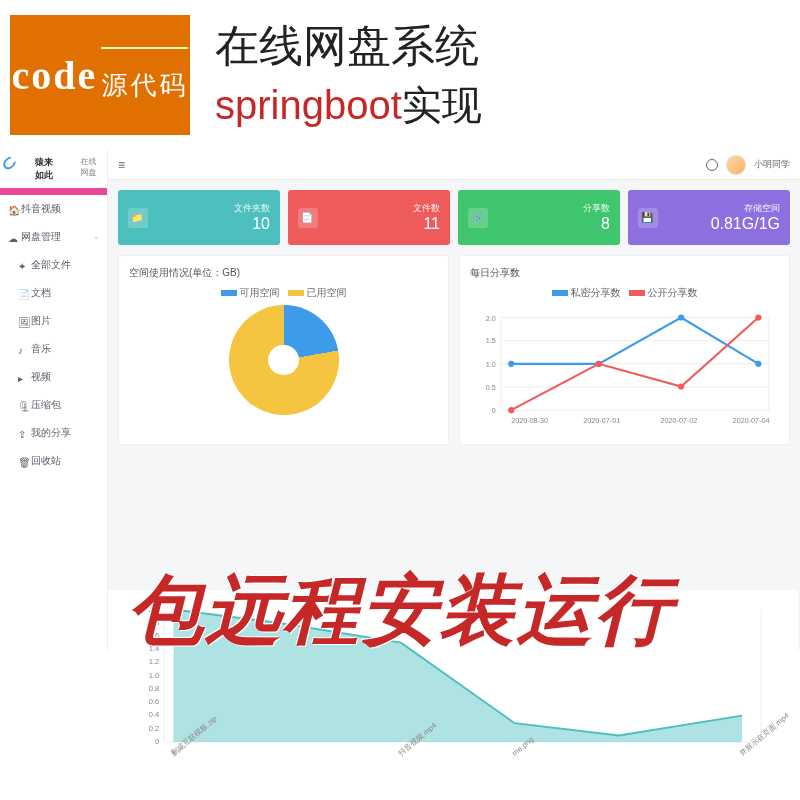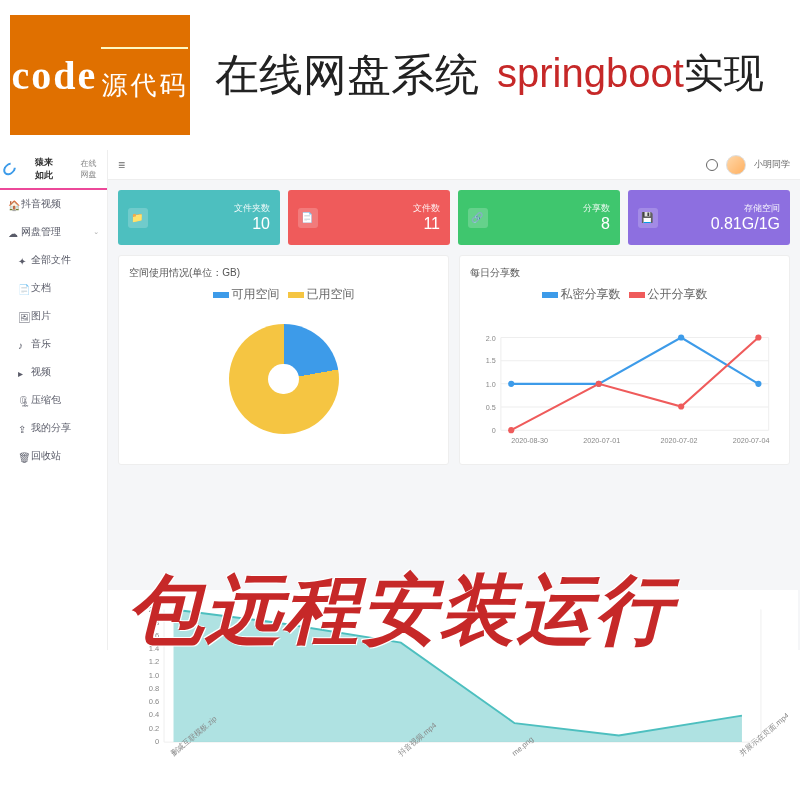--- a/index.html
+++ b/index.html
@@ -2,29 +2,29 @@
 <html><head>
 <meta charset="utf-8">
 <style>
 *{margin:0;padding:0;box-sizing:border-box;font-family:"Microsoft YaHei",Arial,sans-serif}
 body{background:#fff;width:800px;height:800px;overflow:hidden}
 
 .promo{display:flex;height:150px;background:#fff;align-items:center;gap:25px;padding:0 10px}
 .code-badge{background:#e07000;color:#fff;width:180px;height:120px;display:flex;flex-direction:row;align-items:center;justify-content:center;gap:4px}
 .code-word{font-family:Georgia,serif;font-size:40px;font-weight:bold;letter-spacing:2px}
 .code-sub{font-size:26px;letter-spacing:3px;border-top:2px solid #fef9c3;padding-top:19px}
-.promo-text{display:flex;gap:18px}
+.promo-text{display:flex;flex-direction:column;gap:2px}
 .promo-line1{font-size:44px;color:#222}
 .promo-line2{font-size:40px}
 .promo-line2 .red{color:#c62828}
 .promo-line2 .black{color:#222}
 
 .dashboard{display:flex;height:500px;font-size:10px;background:#f5f6f8}
 .sidebar{background:#fff;width:108px;border-right:1px solid #eee}
-.logo-row{display:flex;align-items:center;gap:20px;padding:6px 4px;border-bottom:2px solid #ec4899}
+.logo-row{display:flex;align-items:flex-start;gap:20px;padding:6px 4px;border-bottom:7px solid #ec4899}
 .logo-swirl{width:14px;height:14px;border:2px solid #3d9be9;border-radius:50%;border-top-color:transparent;transform:rotate(45deg)}
 .logo-text{font-weight:bold;font-size:9px;color:#333}
 .logo-sub{font-size:8px;color:#888}
 .side-item{display:flex;align-items:center;gap:5px;padding:7px 8px;color:#5a5c69;cursor:pointer}
 .side-item.sub{padding-left:18px}
 .side-ico{width:8px;height:8px;display:inline-block}
 .chev{margin-left:auto;font-size:7px;color:#aaa}
 .main{flex:1;display:flex;flex-direction:column}
 .topbar{background:#fff;height:30px;display:flex;align-items:center;padding:0 10px;border-bottom:1px solid #eee}
 .hamburger{font-size:12px;color:#666}
@@ -37,21 +37,21 @@
 .card{flex:1;height:55px;border-radius:3px;color:#fff;display:flex;align-items:center;padding:0 10px;gap:8px}
 .card-ico{width:20px;height:20px;background:rgba(255,255,255,.2);border-radius:3px;display:flex;align-items:center;justify-content:center}
 .card-body{display:flex;flex-direction:column;align-items:flex-end;margin-left:auto}
 .card-label{font-size:9px;opacity:.9}
 .card-value{font-size:16px;font-weight:400}
 .c1{background:#4dbfbf}.c2{background:#ef5b5b}.c3{background:#3fc66e}.c4{background:#8d6fe0}
 
 .panels{display:flex;gap:10px;padding:0 10px 10px}
 .panel{flex:1;background:#fff;border:1px solid #eee;border-radius:3px;padding:10px;position:relative}
 .panel-title{font-size:10px;color:#555;margin-bottom:6px}
-.legend{display:flex;gap:8px;justify-content:center;font-size:12px;color:#666;margin-bottom:21px}
+.legend{display:flex;gap:8px;justify-content:center;font-size:10px;color:#666;margin-bottom:4px}
 .legend span{display:flex;align-items:center;gap:3px}
 .swatch{width:16px;height:6px;display:inline-block}
 .sw-blue{background:#3d9be9}.sw-yellow{background:#f5c542}.sw-red{background:#ef5b5b}
 .pie{width:110px;height:110px;border-radius:50%;margin:5px auto;background:conic-gradient(#3d9be9 0 80deg,#f5c542 80deg 360deg);position:relative}
 .pie::after{content:"";position:absolute;inset:36%;background:#fff;border-radius:50%}
 .line-chart{position:relative;height:130px}
 .line-chart svg{width:100%;height:100%}
 .axis-label{font-size:7px;fill:#888}
 
 .overlay-text{position:absolute;top:560px;left:0;width:800px;text-align:center;font-size:76px;font-weight:bold;color:#c62828;font-style:italic;letter-spacing:2px;z-index:10;text-shadow:1px 1px 0 #fff,-1px -1px 0 #fff}

